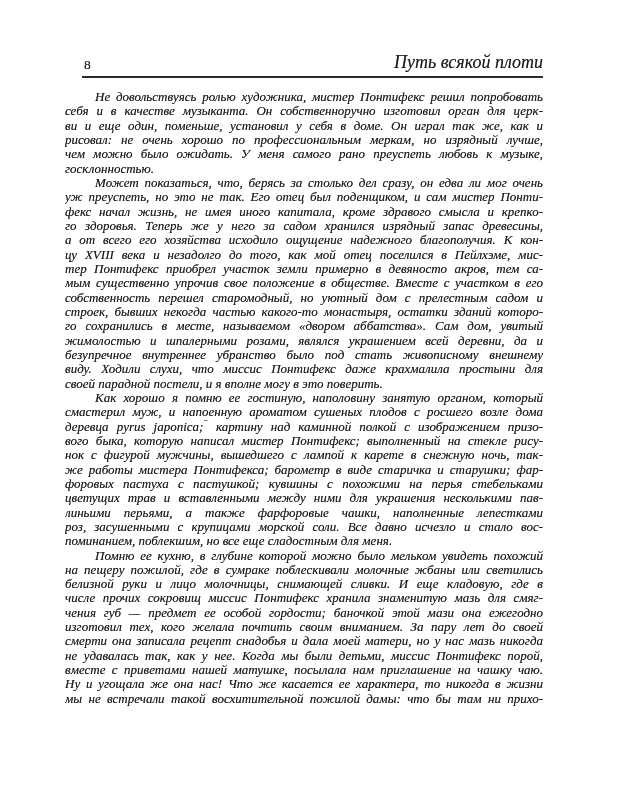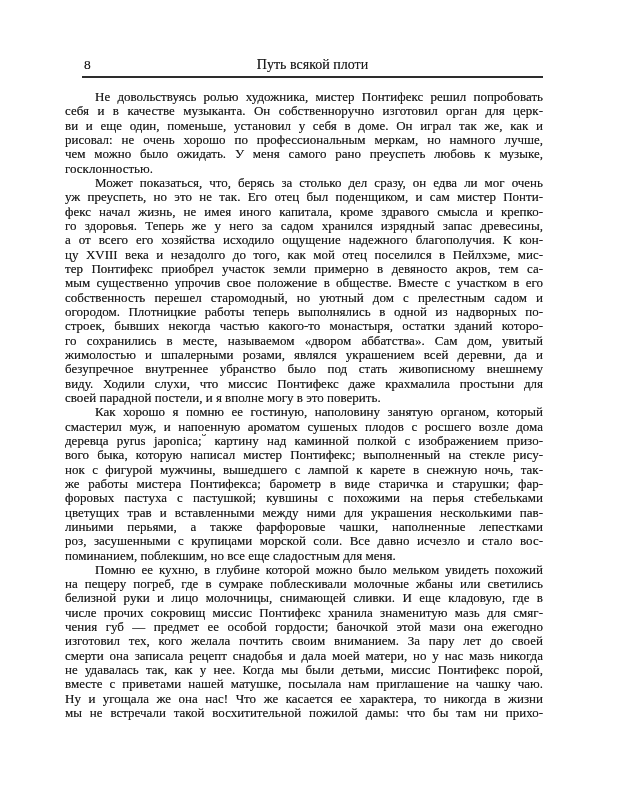--- a/index.html
+++ b/index.html
@@ -17,37 +17,37 @@
     position: absolute; left: 82px; top: 52px; width: 461px; height: 24px;
     border-bottom: 2px solid #2d2d2d;
   }
   .pagenum {
     position: absolute; left: 2px; bottom: 3px;
     font-size: 13.5px; letter-spacing: 0.3px;
     text-shadow: 0 0 0.4px rgba(0,0,0,0.5);
   }
   .runtitle {
     position: absolute; left: 0; right: 0; bottom: 3px;
-    text-align: center; font-size: 14px;
+    text-align: right; font-style: italic; font-size: 18px;
     text-shadow: 0 0 0.4px rgba(0,0,0,0.5);
   }
 
   
   .textblock {
     position: absolute; left: 65px; top: 90px; width: 478px;
     font-size: 13px; line-height: 14.33px;
     text-shadow: 0 0 0.45px rgba(0,0,0,0.55);
   }
   p.para { margin: 0; padding: 0; }
   .line {
     display: block;
     text-align: justify;
     text-align-last: justify;
     text-justify: inter-word;
-    height: 14.33px; overflow: hidden;
+    height: 14.33px; overflow: hidden; font-style: italic;
   }
   .first { text-indent: 30px; }
   .end { text-align-last: left; }
   .fn {
     font-size: 9px; line-height: 0;
     position: relative; top: -4px;
   }
 </style>
 </head>
 <body>
@@ -58,36 +58,35 @@
     <span class="pagenum">8</span>
     <span class="runtitle">Путь всякой плоти</span>
   </div>
 
   <div class="textblock">
 
     <p class="para">
       <span class="line first">Не довольствуясь ролью художника, мистер Понтифекс решил попробовать</span>
       <span class="line">себя и в качестве музыканта. Он собственноручно изготовил орган для церк-</span>
       <span class="line">ви и еще один, поменьше, установил у себя в доме. Он играл так же, как и</span>
-      <span class="line">рисовал: не очень хорошо по профессиональным меркам, но намного лучше,</span>
+      <span class="line">рисовал: не очень хорошо по профессиональным меркам, но изрядный лучше,</span>
       <span class="line">чем можно было ожидать. У меня самого рано преуспеть любовь к музыке,</span>
       <span class="line end">госклонностью.</span>
     </p>
 
     <p class="para">
       <span class="line first">Может показаться, что, берясь за столько дел сразу, он едва ли мог очень</span>
       <span class="line">уж преуспеть, но это не так. Его отец был поденщиком, и сам мистер Понти-</span>
       <span class="line">фекс начал жизнь, не имея иного капитала, кроме здравого смысла и крепко-</span>
       <span class="line">го здоровья. Теперь же у него за садом хранился изрядный запас древесины,</span>
       <span class="line">а от всего его хозяйства исходило ощущение надежного благополучия. К кон-</span>
       <span class="line">цу XVIII века и незадолго до того, как мой отец поселился в Пейлхэме, мис-</span>
       <span class="line">тер Понтифекс приобрел участок земли примерно в девяносто акров, тем са-</span>
       <span class="line">мым существенно упрочив свое положение в обществе. Вместе с участком в его</span>
       <span class="line">собственность перешел старомодный, но уютный дом с прелестным садом и</span>
-      <span class="line">огородом. Плотницкие работы теперь выполнялись в одной из надворных по-</span>
       <span class="line">строек, бывших некогда частью какого-то монастыря, остатки зданий которо-</span>
       <span class="line">го сохранились в месте, называемом «двором аббатства». Сам дом, увитый</span>
       <span class="line">жимолостью и шпалерными розами, являлся украшением всей деревни, да и</span>
       <span class="line">безупречное внутреннее убранство было под стать живописному внешнему</span>
       <span class="line">виду. Ходили слухи, что миссис Понтифекс даже крахмалила простыни для</span>
       <span class="line end">своей парадной постели, и я вполне могу в это поверить.</span>
     </p>
 
     <p class="para">
       <span class="line first">Как хорошо я помню ее гостиную, наполовину занятую органом, который</span>
@@ -98,21 +97,21 @@
       <span class="line">же работы мистера Понтифекса; барометр в виде старичка и старушки; фар-</span>
       <span class="line">форовых пастуха с пастушкой; кувшины с похожими на перья стебельками</span>
       <span class="line">цветущих трав и вставленными между ними для украшения несколькими пав-</span>
       <span class="line">линьими перьями, а также фарфоровые чашки, наполненные лепестками</span>
       <span class="line">роз, засушенными с крупицами морской соли. Все давно исчезло и стало вос-</span>
       <span class="line end">поминанием, поблекшим, но все еще сладостным для меня.</span>
     </p>
 
     <p class="para">
       <span class="line first">Помню ее кухню, в глубине которой можно было мельком увидеть похожий</span>
-      <span class="line">на пещеру погреб, где в сумраке поблескивали молочные жбаны или светились</span>
+      <span class="line">на пещеру пожилой, где в сумраке поблескивали молочные жбаны или светились</span>
       <span class="line">белизной руки и лицо молочницы, снимающей сливки. И еще кладовую, где в</span>
       <span class="line">числе прочих сокровищ миссис Понтифекс хранила знаменитую мазь для смяг-</span>
       <span class="line">чения губ — предмет ее особой гордости; баночкой этой мази она ежегодно</span>
       <span class="line">изготовил тех, кого желала почтить своим вниманием. За пару лет до своей</span>
       <span class="line">смерти она записала рецепт снадобья и дала моей матери, но у нас мазь никогда</span>
       <span class="line">не удавалась так, как у нее. Когда мы были детьми, миссис Понтифекс порой,</span>
       <span class="line">вместе с приветами нашей матушке, посылала нам приглашение на чашку чаю.</span>
       <span class="line">Ну и угощала же она нас! Что же касается ее характера, то никогда в жизни</span>
       <span class="line">мы не встречали такой восхитительной пожилой дамы: что бы там ни прихо-</span>
     </p>

